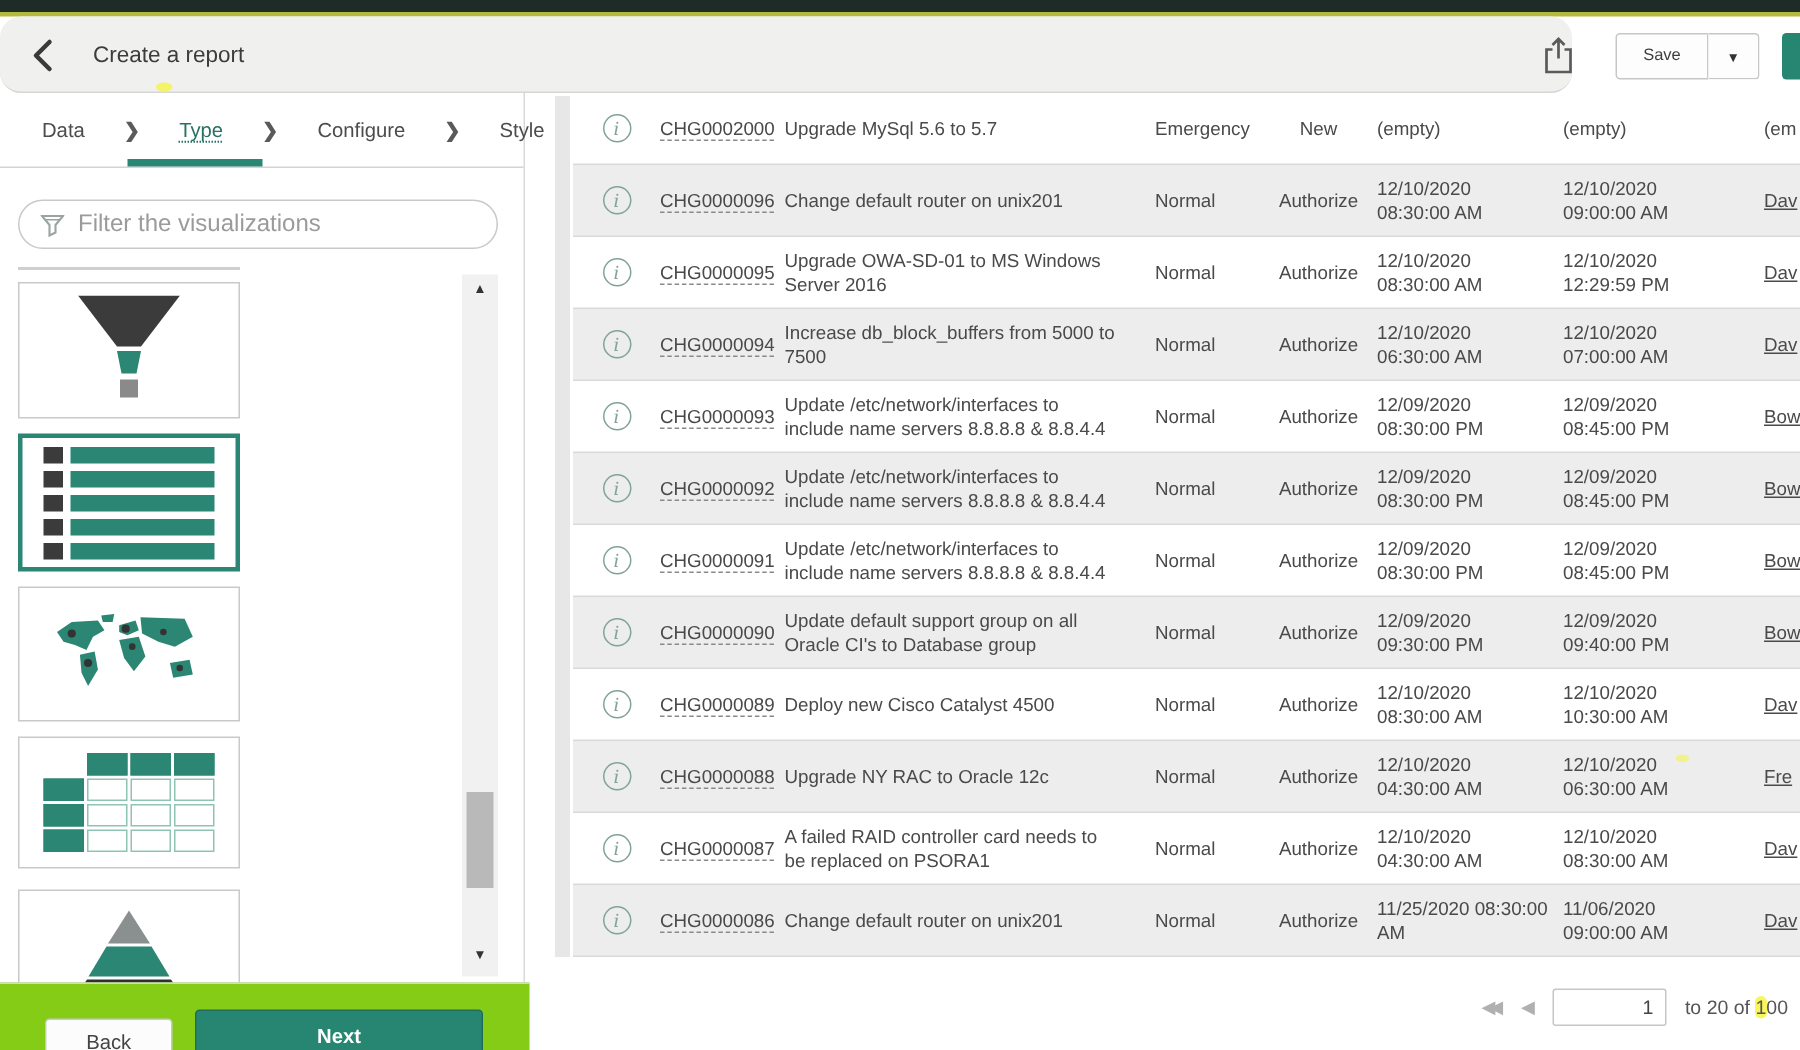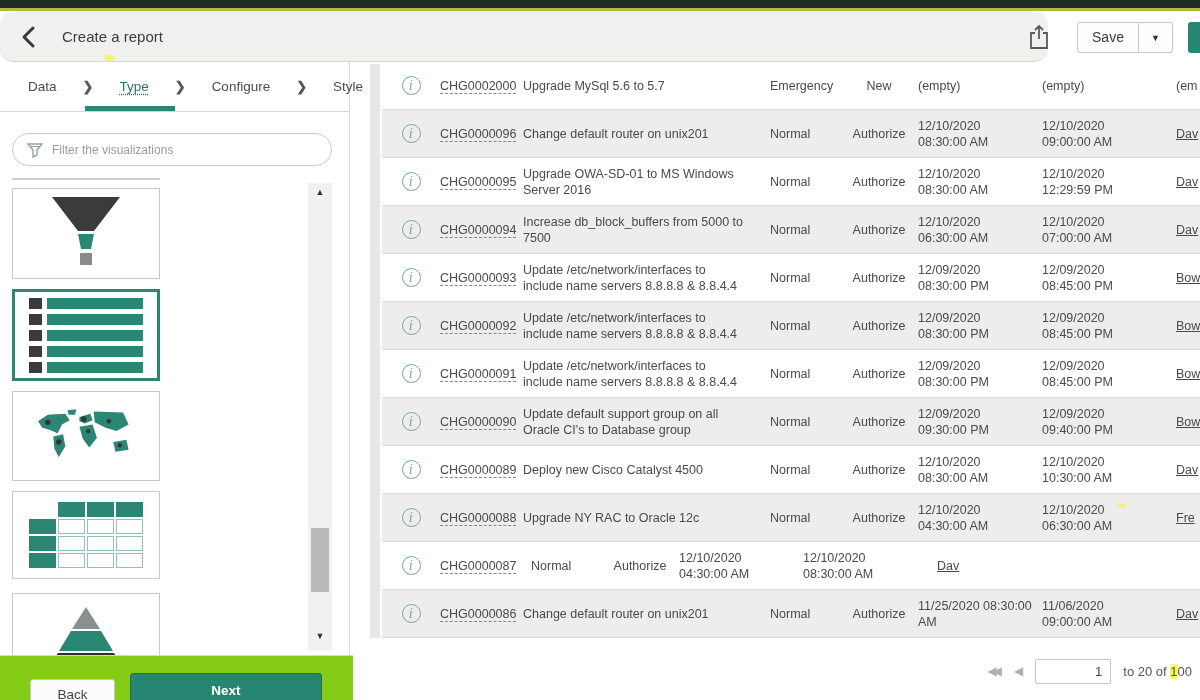--- a/index.html
+++ b/index.html
@@ -7,34 +7,34 @@
   body { position:relative; background:#fff; font-family:"Liberation Sans", sans-serif; color:#4a4a4a; }
 
   
   .topbar-dark   { position:absolute; left:0; top:0; width:1200px; height:8px; background:#1e2b27; }
   .topbar-accent { position:absolute; left:0; top:8px; width:1200px; height:3px; background:#b3b83e; }
   .app-header { position:absolute; left:0; top:11px; width:1048px; height:51px; background:#f0f0ef; border-bottom:1px solid #d6d6d6;border-radius:14px; }
   .back-btn { position:absolute; left:16px; top:13px; width:28px; height:26px; cursor:pointer; }
   .page-title { position:absolute; left:62px; top:17px; font-size:15px; color:#3c3c3c; }
   .share-btn { position:absolute; left:1026px; top:12px; width:26px; height:28px; cursor:pointer; }
   .save-group { position:absolute; left:1077px; top:11px; height:31px; display:flex; }
-  .save-btn { width:62px; height:31px; background:#fdfdfd; border:1px solid #c7c7c7; border-radius:3px 0 0 3px; font-size:14px; color:#3d3d3d; text-align:center; line-height:29px; cursor:pointer; }
+  .save-btn { width:62px; height:31px; background:#fdfdfd; border:1px solid #c7c7c7; border-radius:3px 0 0 3px; font-size:11px; color:#3d3d3d; text-align:center; line-height:29px; cursor:pointer; }
   .save-caret-btn { width:34px; height:31px; background:#fdfdfd; border:1px solid #c7c7c7; border-left:none; border-radius:0 3px 3px 0; font-size:9px; color:#333; text-align:center; line-height:30px; cursor:pointer; }
   .edge-teal-btn { position:absolute; left:1188px; top:11px; width:40px; height:31px; background:#278672; border-radius:3px; cursor:pointer; }
 
   
   .left-panel { position:absolute; left:0; top:62px; width:350px; height:593px; background:#fff; border-right:1px solid #d9d9d9; }
   .breadcrumb { position:relative; height:50px; border-bottom:1px solid #d4d4d4; display:flex; align-items:center; padding-left:28px; column-gap:26px; font-size:13.5px; color:#4c4c4c; }
   .crumb { cursor:pointer; }
   .crumb.active { color:#287263; text-decoration:underline dotted; text-underline-offset:3px; }
   .crumb-chev { color:#5a5a5a; font-size:13px; font-weight:bold; }
   .active-bar { position:absolute; left:85px; bottom:0; width:90px; height:5px; background:#2b8673; }
 
   .filter-pill { position:absolute; left:12px; top:71px; width:320px; height:33px; border:1px solid #c9c9c9; border-radius:17px; background:#fff; display:flex; align-items:center; padding-left:14px; }
-  .filter-pill input { border:none; outline:none; flex:1; font-size:12px; color:#555; font-family:"Liberation Sans", sans-serif; background:transparent; margin-left:9px; }
+  .filter-pill input { border:none; outline:none; flex:1; font-size:16px; color:#555; font-family:"Liberation Sans", sans-serif; background:transparent; margin-left:9px; }
   .filter-pill input::placeholder { color:#9b9b9b; }
 
   .viz-list { position:absolute; left:0; top:116px; width:349px; height:477px; overflow:hidden; }
   .partial-thumb-edge { margin-left:12px; width:148px; border-top:2px solid #cfcfcf; }
   .viz-item { margin-left:12px; width:148px; border:1px solid #c9c9c9; background:#fff; display:flex; align-items:center; justify-content:center; cursor:pointer; }
   .viz-item.selected { border:3px solid #2b8673; }
   .v1 { margin-top:8px; height:91px; }
   .v2 { margin-top:10px; height:92px; }
   .v3 { margin-top:10px; height:90px; }
   .v4 { margin-top:10px; height:88px; }
@@ -369,20 +369,21 @@
     <div class="cell c-state">Authorize</div>
     <div class="cell c-start">12/10/2020 04:30:00 AM</div>
     <div class="cell c-end">12/10/2020 06:30:00 AM</div>
     <div class="cell c-asgn"><a class="name-link">Fre</a></div>
   </div>
       <div class="trow">
     <div class="cell c-info">
           <span class="info-icon">i</span>
         </div>
     <div class="cell c-num"><a class="chg-link">CHG0000087</a></div>
+    <div class="cell c-desc">A failed RAID controller card needs to be replaced on PSORA1</div>
     <div class="cell c-pri">Normal</div>
     <div class="cell c-state">Authorize</div>
     <div class="cell c-start">12/10/2020 04:30:00 AM</div>
     <div class="cell c-end">12/10/2020 08:30:00 AM</div>
     <div class="cell c-asgn"><a class="name-link">Dav</a></div>
   </div>
       <div class="trow alt">
     <div class="cell c-info">
           <span class="info-icon">i</span>
         </div>

